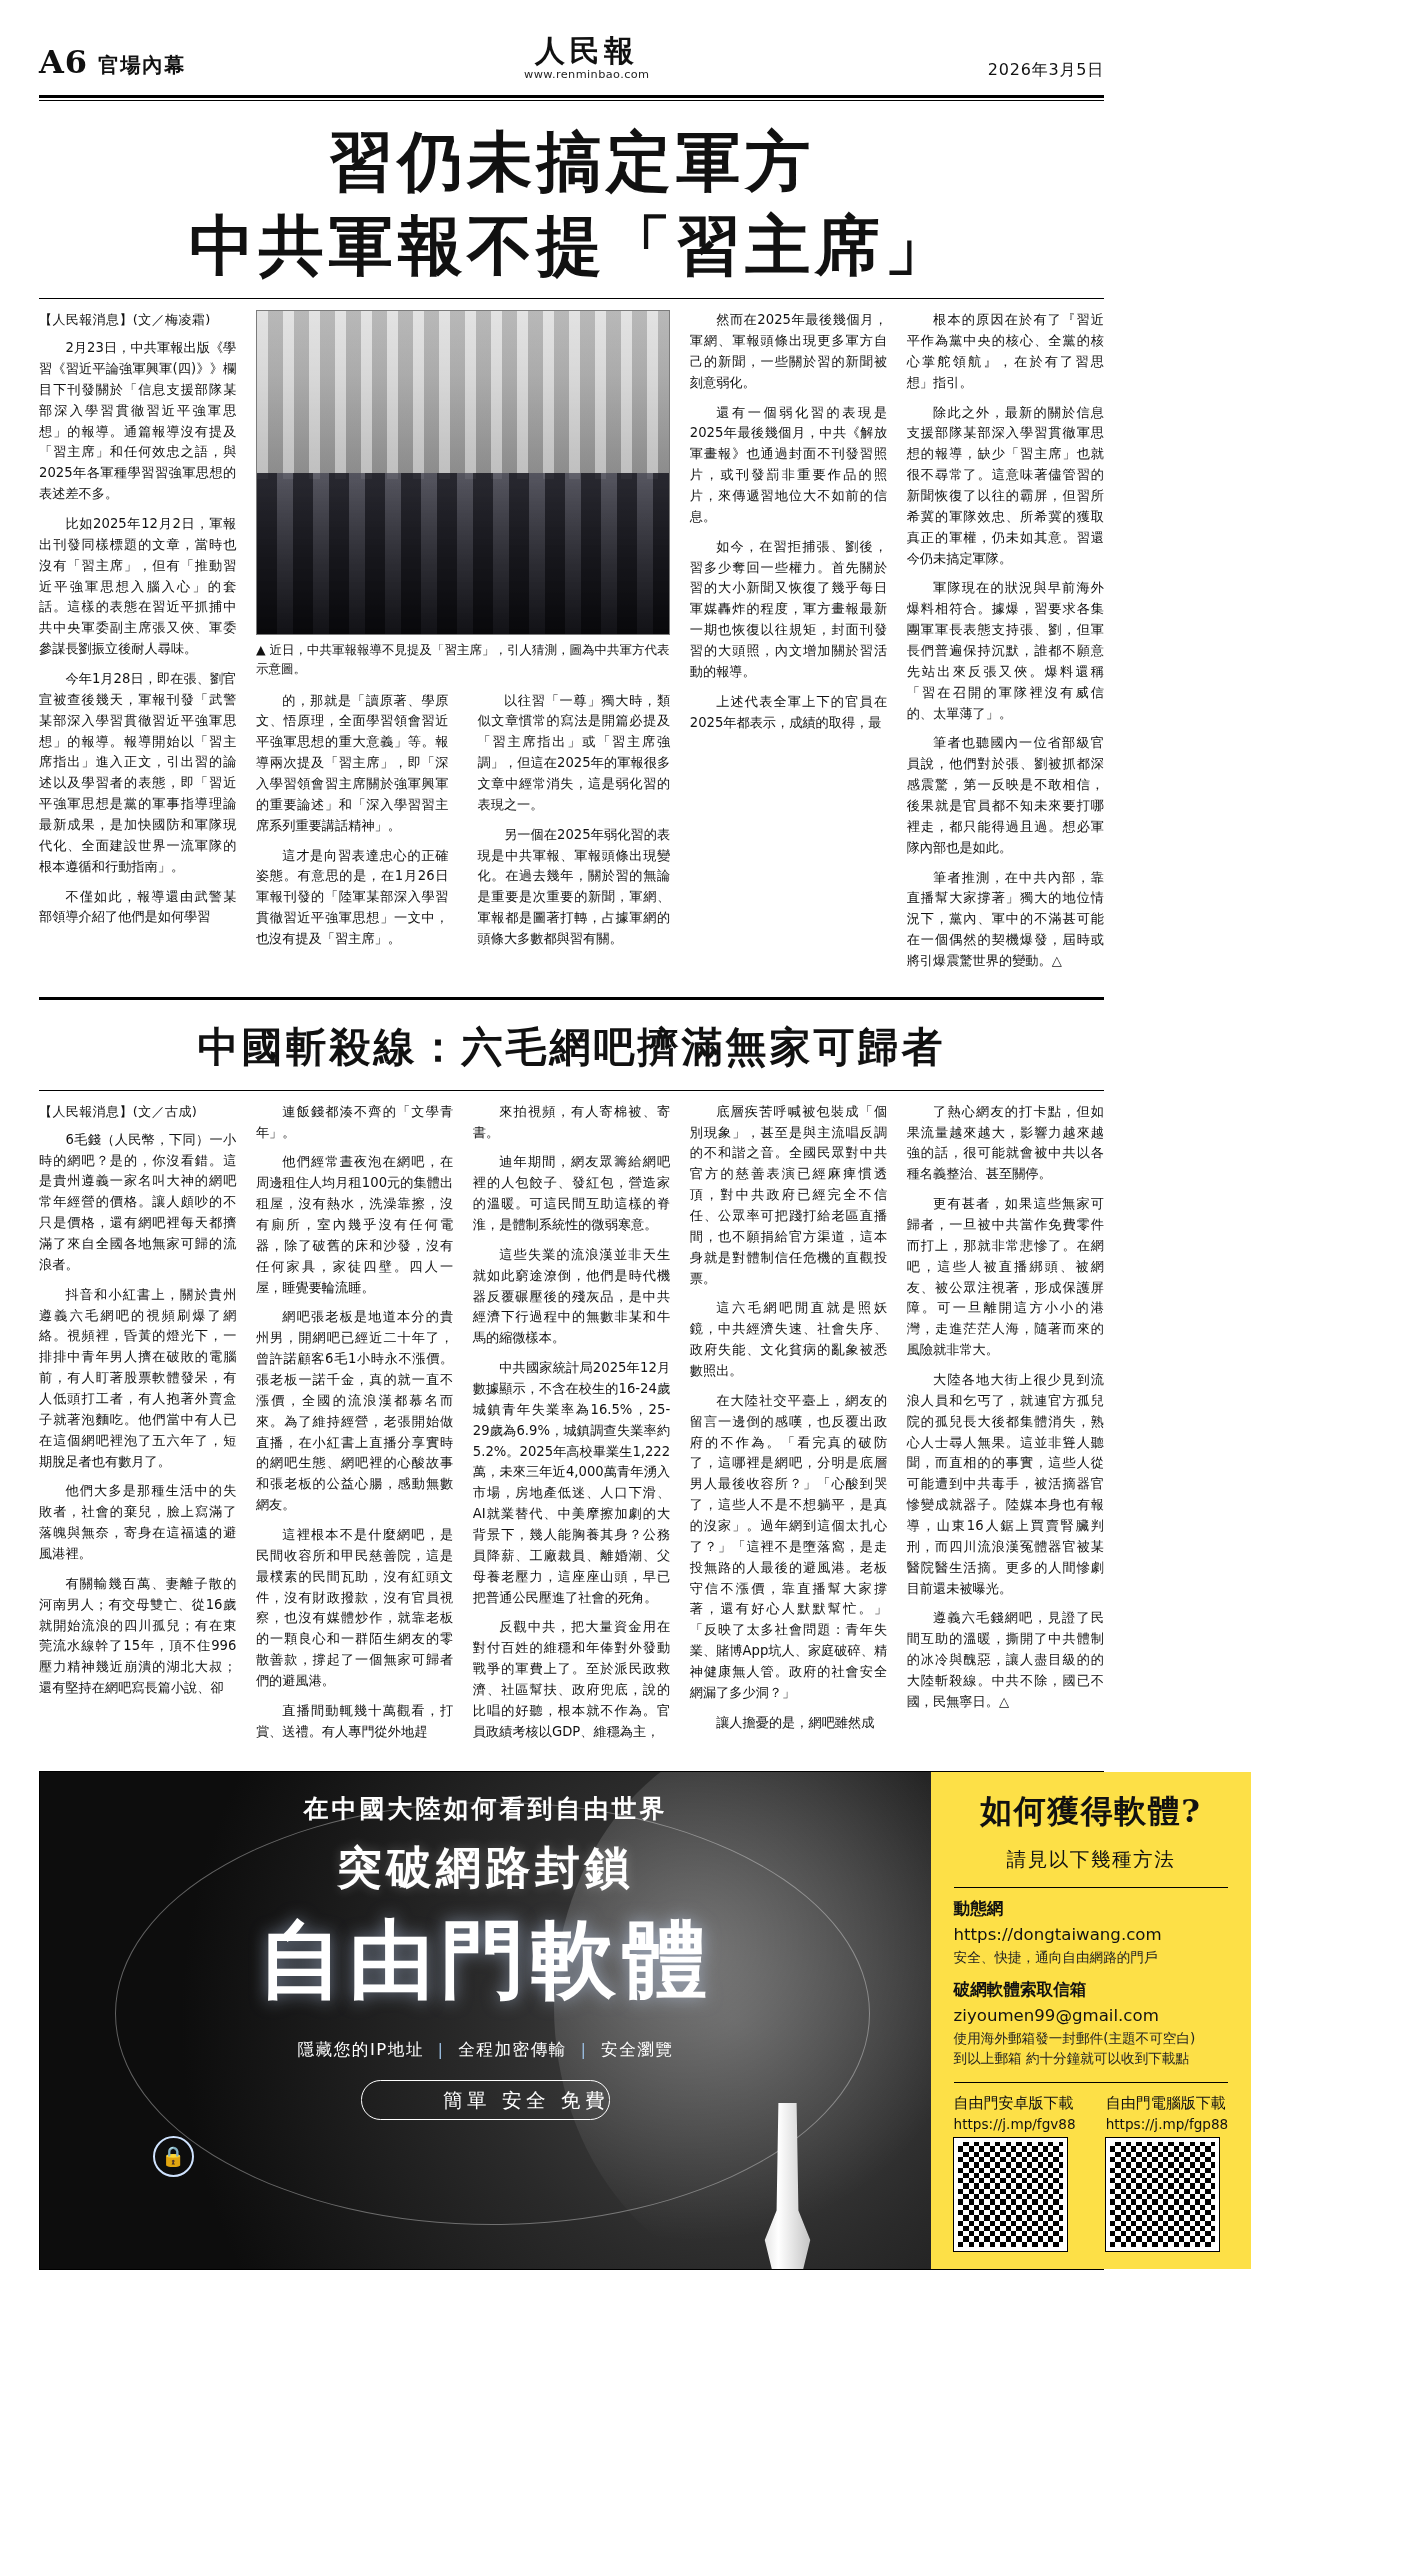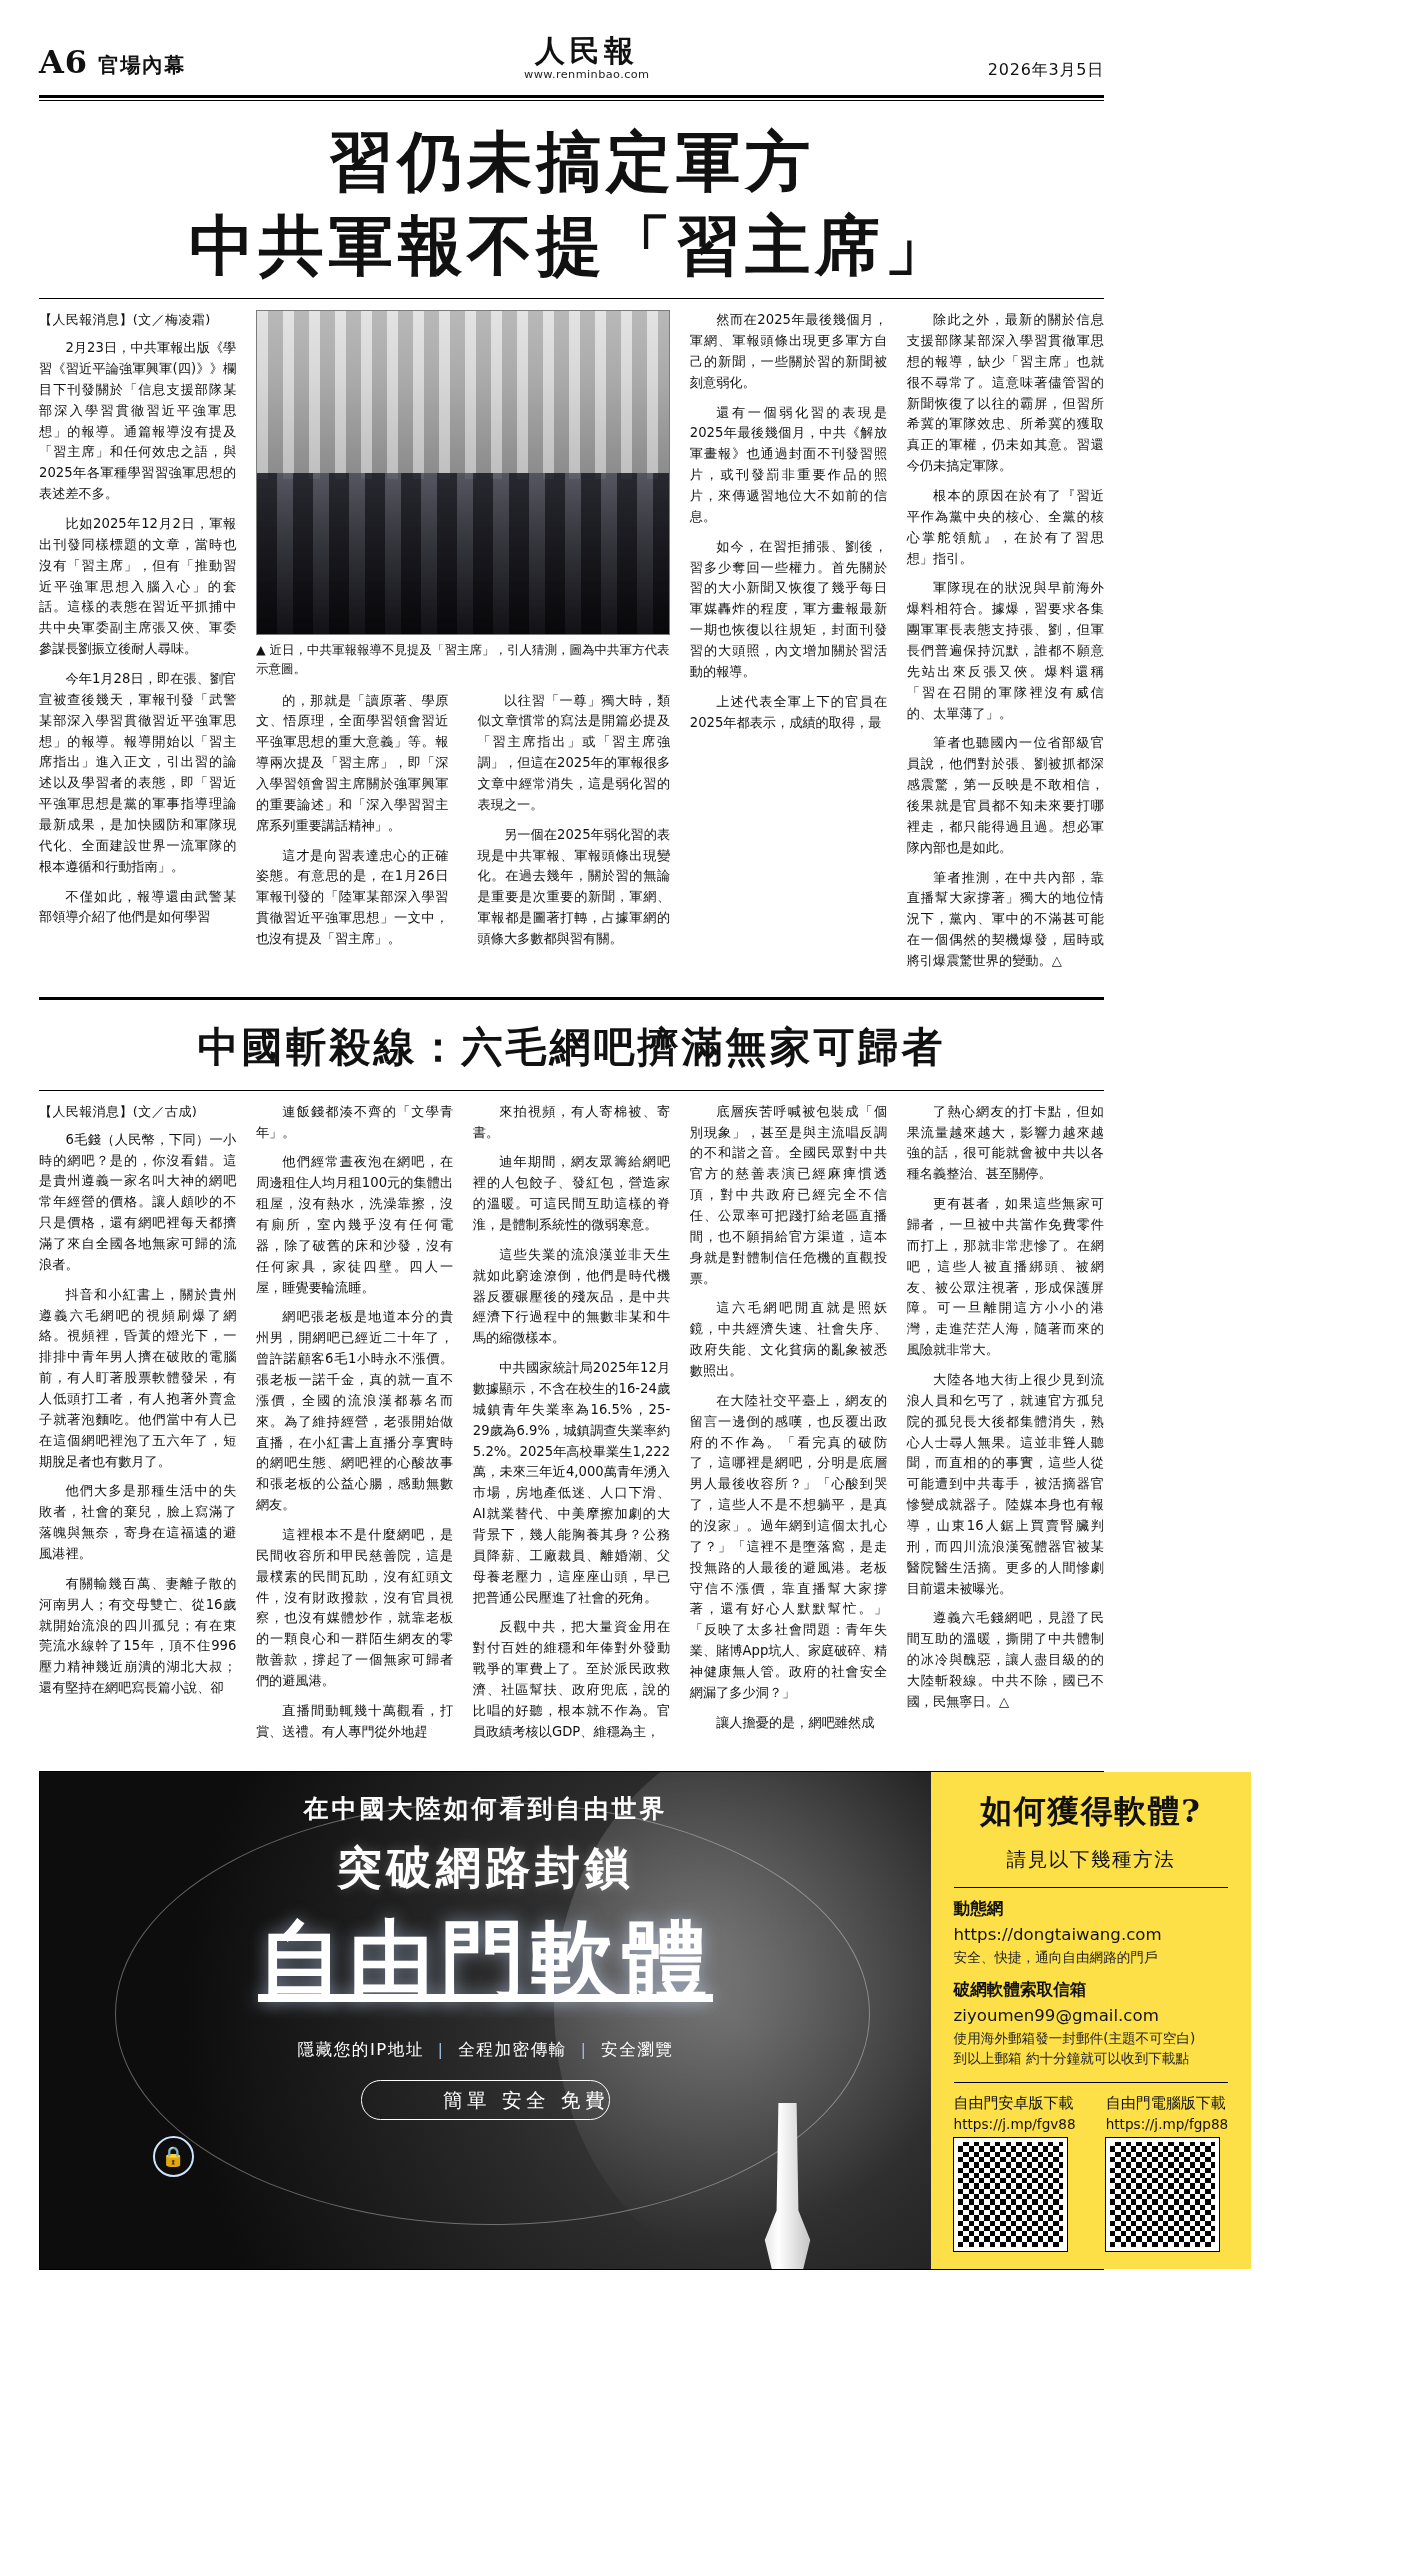--- a/index.html
+++ b/index.html
@@ -143,21 +143,20 @@
     font-family:"DejaVu Serif", serif;
     font-size:45px; font-weight:bold; letter-spacing:4.5px; margin-top:13.6px;
     text-shadow:0 0 10.6px rgba(255,255,255,.25);
   }
   .ad-title3 {
     position:relative; z-index:3; text-align:center;
     font-family:"DejaVu Serif", serif;
     font-size:85px; font-weight:bold; letter-spacing:6px; margin-top:4.5px;
     color:#fff;
     text-shadow:0 0 16.6px rgba(200,220,255,.55);
-    text-decoration:underline;
   }
   .ad-feats {
     position:relative; z-index:3;
     display:flex; gap:13.6px; justify-content:center; align-items:center;
     margin-top:21px; font-size:16.6px; letter-spacing:1.5px;
   }
   .ad-feats .sep { color:#9bd; }
   .ad-badge {
     position:relative; z-index:3; margin:19.6px auto 0 auto; width:249px;
     border:1.5px solid #fff; border-radius:19.6px; text-align:right;
@@ -252,22 +251,22 @@
     </div>
 
     <div class="col">
       <p>然而在2025年最後幾個月，軍網、軍報頭條出現更多軍方自己的新聞，一些關於習的新聞被刻意弱化。</p>
       <p>還有一個弱化習的表現是2025年最後幾個月，中共《解放軍畫報》也通過封面不刊發習照片，或刊發罰非重要作品的照片，來傳遞習地位大不如前的信息。</p>
       <p>如今，在習拒捕張、劉後，習多少奪回一些權力。首先關於習的大小新聞又恢復了幾乎每日軍媒轟炸的程度，軍方畫報最新一期也恢復以往規矩，封面刊發習的大頭照，內文增加關於習活動的報導。</p>
       <p>上述代表全軍上下的官員在2025年都表示，成績的取得，最</p>
     </div>
 
     <div class="col">
+      <p>根本的原因在於有了『習近平作為黨中央的核心、全黨的核心掌舵領航』，在於有了習思想」指引。</p>
       <p>除此之外，最新的關於信息支援部隊某部深入學習貫徹軍思想的報導，缺少「習主席」也就很不尋常了。這意味著儘管習的新聞恢復了以往的霸屏，但習所希冀的軍隊效忠、所希冀的獲取真正的軍權，仍未如其意。習還今仍未搞定軍隊。</p>
-      <p>根本的原因在於有了『習近平作為黨中央的核心、全黨的核心掌舵領航』，在於有了習思想」指引。</p>
       <p>軍隊現在的狀況與早前海外爆料相符合。據爆，習要求各集團軍軍長表態支持張、劉，但軍長們普遍保持沉默，誰都不願意先站出來反張又俠。爆料還稱「習在召開的軍隊裡沒有威信的、太單薄了」。</p>
       <p>筆者也聽國內一位省部級官員說，他們對於張、劉被抓都深感震驚，第一反映是不敢相信，後果就是官員都不知未來要打哪裡走，都只能得過且過。想必軍隊內部也是如此。</p>
       <p>筆者推測，在中共內部，靠直播幫大家撐著」獨大的地位情況下，黨內、軍中的不滿甚可能在一個偶然的契機爆發，屆時或將引爆震驚世界的變動。△</p>
     </div>
   </div>
 
   <div class="sub-headline">中國斬殺線：六毛網吧擠滿無家可歸者</div>
 
   <div class="cols2">
     <div class="col">

